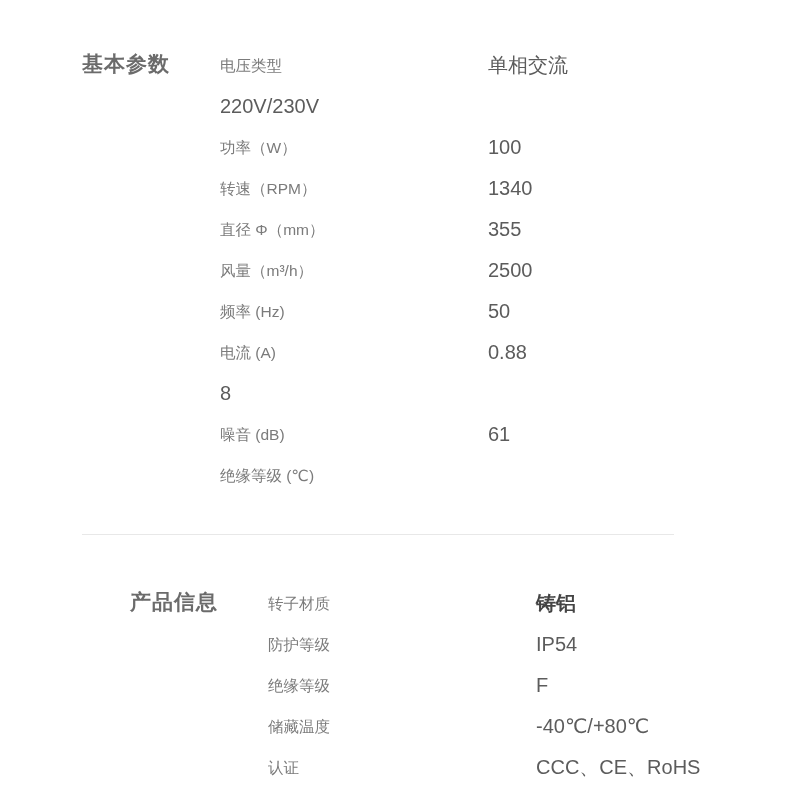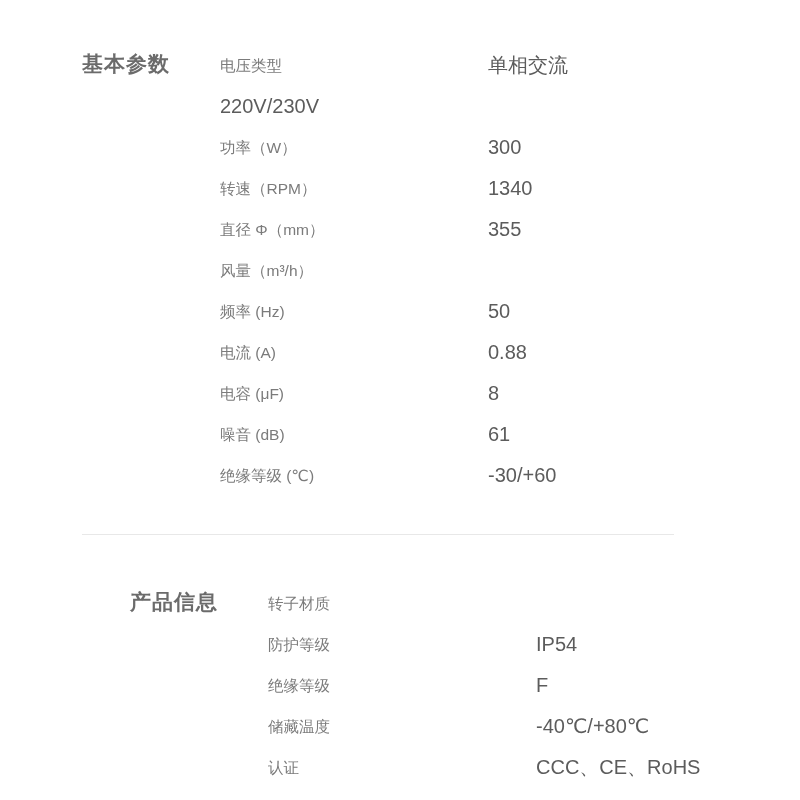--- a/index.html
+++ b/index.html
@@ -92,65 +92,65 @@
 
       <div class="spec-row">
         <div class="spec-label">电压类型</div>
         <div class="spec-value">单相交流</div>
       </div>
       <div class="spec-row">
         <div class="spec-value">220V/230V</div>
       </div>
       <div class="spec-row">
         <div class="spec-label">功率（W）</div>
-        <div class="spec-value">300</div>
+        <div class="spec-value">100</div>
       </div>
       <div class="spec-row">
         <div class="spec-label">转速（RPM）</div>
         <div class="spec-value">1340</div>
       </div>
       <div class="spec-row">
         <div class="spec-label">直径 Φ（mm）</div>
         <div class="spec-value">355</div>
       </div>
       <div class="spec-row">
         <div class="spec-label">风量（m³/h）</div>
+        <div class="spec-value">2500</div>
       </div>
       <div class="spec-row">
         <div class="spec-label">频率 (Hz)</div>
         <div class="spec-value">50</div>
       </div>
       <div class="spec-row">
         <div class="spec-label">电流 (A)</div>
         <div class="spec-value">0.88</div>
       </div>
       <div class="spec-row">
-        <div class="spec-label">电容 (μF)</div>
         <div class="spec-value">8</div>
       </div>
       <div class="spec-row">
         <div class="spec-label">噪音 (dB)</div>
         <div class="spec-value">61</div>
       </div>
       <div class="spec-row">
         <div class="spec-label">绝缘等级 (℃)</div>
-        <div class="spec-value">-30/+60</div>
       </div>
 
     </div>
   </div>
 
   <div class="divider"></div>
 
   <div class="section" id="section-product">
     <div class="section-title">产品信息</div>
     <div class="spec-table">
 
       <div class="spec-row">
         <div class="spec-label">转子材质</div>
+        <div class="spec-value bold">铸铝</div>
       </div>
       <div class="spec-row">
         <div class="spec-label">防护等级</div>
         <div class="spec-value">IP54</div>
       </div>
       <div class="spec-row">
         <div class="spec-label">绝缘等级</div>
         <div class="spec-value">F</div>
       </div>
       <div class="spec-row">

